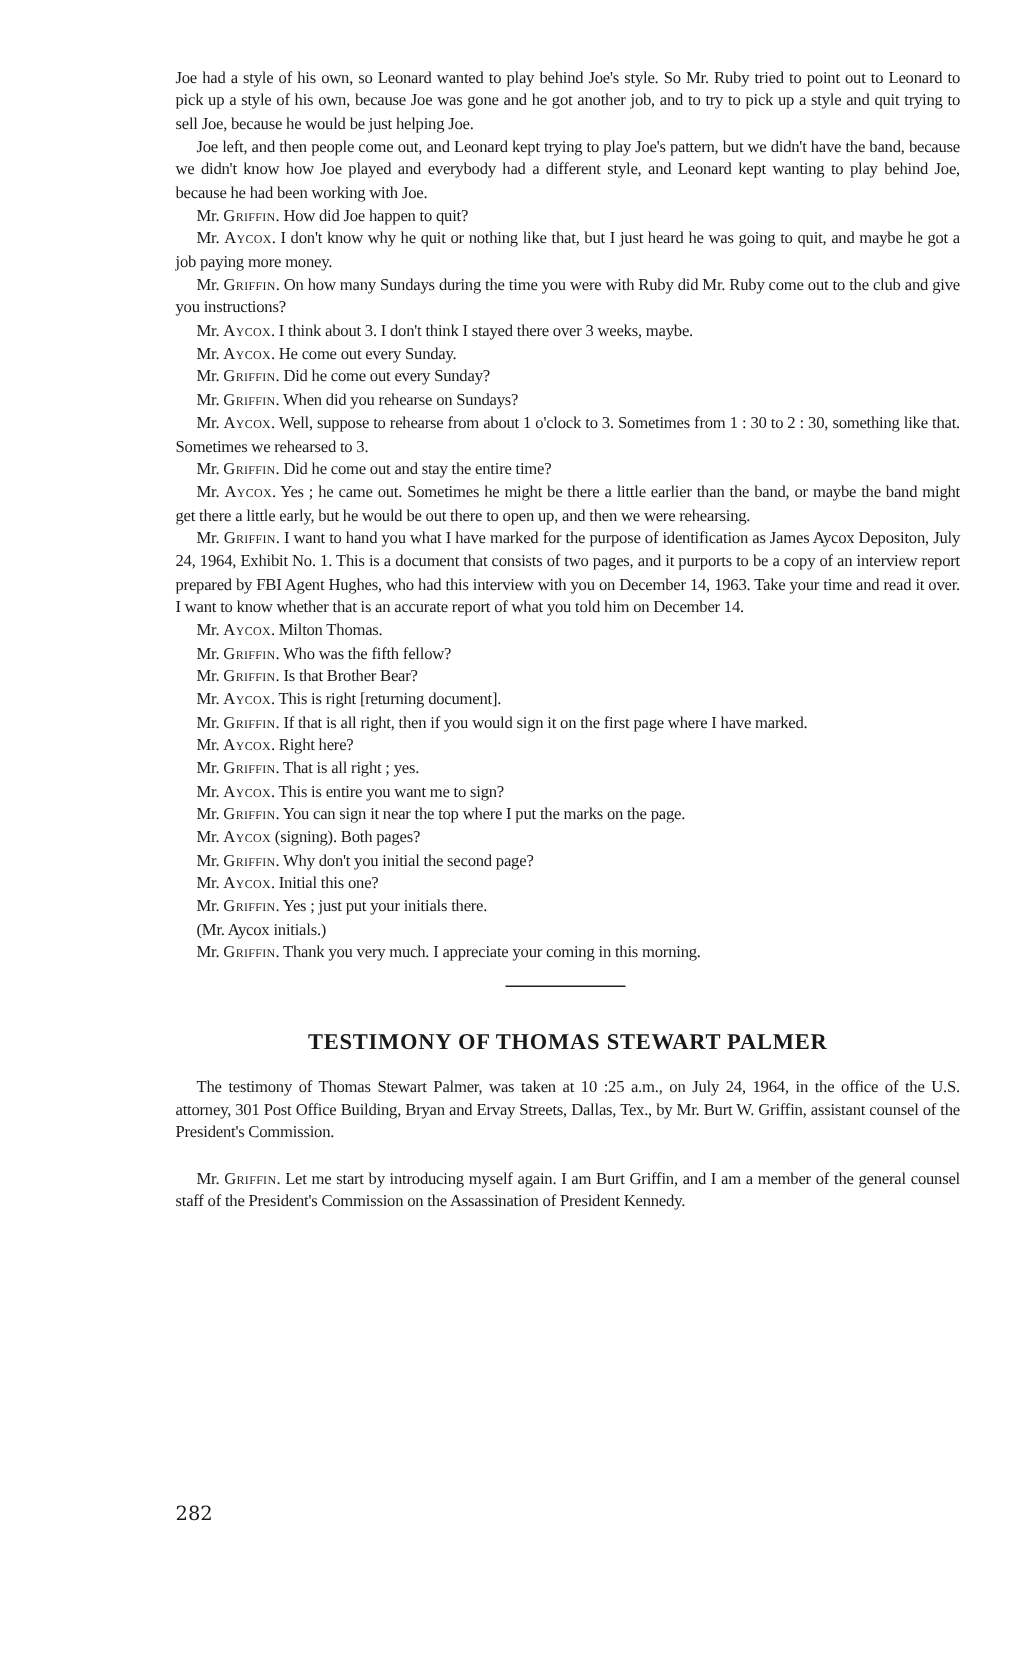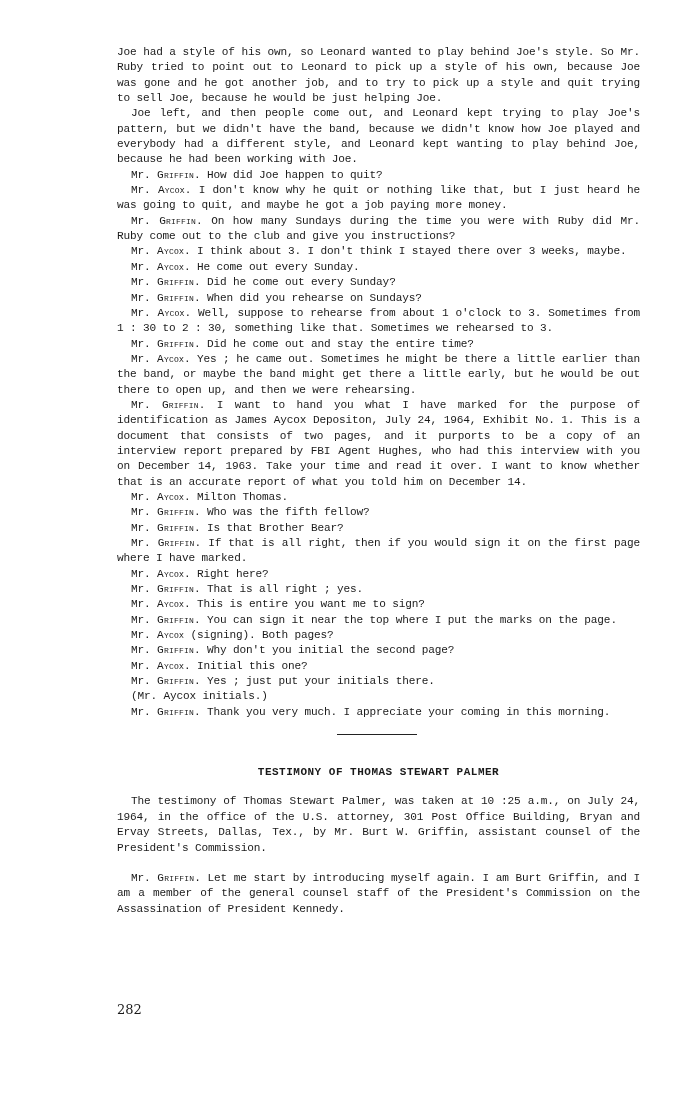--- a/index.html
+++ b/index.html
@@ -1,32 +1,32 @@
 <!DOCTYPE html>
 <html><head>
 <meta charset="utf-8">
 <style>
   html, body { margin: 0; padding: 0; background: #ffffff; }
   body { width: 684px; height: 1104px; position: relative; overflow: hidden; }
   .page {
     position: absolute; left: 117px; top: 45px; width: 523px;
-    font-family: Liberation Mono, monospace;
+    font-family: Liberation Serif, serif;
     font-size: 11.1px; line-height: 15.35px; color: #1a1a1a;
     letter-spacing: -0.15px;
   }
   .p { margin: 0; text-align: justify; text-indent: 14px; }
   .p.noindent { text-indent: 0; }
   .sc { font-variant: small-caps; letter-spacing: 0.2px; margin-top: 48px; }
   .divider {
     width: 80px; height: 0; border-top: 1.4px solid #222; margin: 14px auto 0 auto;
     position: relative; left: -2px;
   }
   .heading {
     text-align: center; font-weight: bold; margin: 30px 0 0 0;
-    letter-spacing: 0.5px; font-size: 11px;
+    letter-spacing: 0.5px; font-size: 15px;
   }
   .intro { margin-top: 14px; }
   .gap { margin-top: 15px; }
   .pagenum { position: absolute; left: 117px; top: 1002px;
     font-family: "DejaVu Serif", "Liberation Serif", serif; font-size: 13px; color:#1a1a1a; }
 </style>
 </head>
 <body>
 
 <div class="page">
@@ -40,20 +40,21 @@
       <p class="p"><span>Mr. </span><span class="sc">Aycox</span><span>. He come out every Sunday.</span></p>
       <p class="p"><span>Mr. </span><span class="sc">Griffin</span><span>. Did he come out every Sunday?</span></p>
       <p class="p"><span>Mr. </span><span class="sc">Griffin</span><span>. When did you rehearse on Sundays?</span></p>
       <p class="p"><span>Mr. </span><span class="sc">Aycox</span><span>. Well, suppose to rehearse from about 1 o'clock to 3. Sometimes from 1 : 30 to 2 : 30, something like that. Sometimes we rehearsed to 3.</span></p>
       <p class="p"><span>Mr. </span><span class="sc">Griffin</span><span>. Did he come out and stay the entire time?</span></p>
       <p class="p"><span>Mr. </span><span class="sc">Aycox</span><span>. Yes ; he came out. Sometimes he might be there a little earlier than the band, or maybe the band might get there a little early, but he would be out there to open up, and then we were rehearsing.</span></p>
       <p class="p"><span>Mr. </span><span class="sc">Griffin</span><span>. I want to hand you what I have marked for the purpose of identification as James Aycox Depositon, July 24, 1964, Exhibit No. 1. This is a document that consists of two pages, and it purports to be a copy of an interview report prepared by FBI Agent Hughes, who had this interview with you on December 14, 1963. Take your time and read it over. I want to know whether that is an accurate report of what you told him on December 14.</span></p>
       <p class="p"><span>Mr. </span><span class="sc">Aycox</span><span>. Milton Thomas.</span></p>
       <p class="p"><span>Mr. </span><span class="sc">Griffin</span><span>. Who was the fifth fellow?</span></p>
       <p class="p"><span>Mr. </span><span class="sc">Griffin</span><span>. Is that Brother Bear?</span></p>
+      <p class="p"><span>Mr. </span><span class="sc">Aycox</span><span>. This is right [returning document].</span></p>
       <p class="p"><span>Mr. </span><span class="sc">Griffin</span><span>. If that is all right, then if you would sign it on the first page where I have marked.</span></p>
       <p class="p"><span>Mr. </span><span class="sc">Aycox</span><span>. Right here?</span></p>
       <p class="p"><span>Mr. </span><span class="sc">Griffin</span><span>. That is all right ; yes.</span></p>
       <p class="p"><span>Mr. </span><span class="sc">Aycox</span><span>. This is entire you want me to sign?</span></p>
       <p class="p"><span>Mr. </span><span class="sc">Griffin</span><span>. You can sign it near the top where I put the marks on the page.</span></p>
       <p class="p"><span>Mr. </span><span class="sc">Aycox</span><span> (signing). Both pages?</span></p>
       <p class="p"><span>Mr. </span><span class="sc">Griffin</span><span>. Why don't you initial the second page?</span></p>
       <p class="p"><span>Mr. </span><span class="sc">Aycox</span><span>. Initial this one?</span></p>
       <p class="p"><span>Mr. </span><span class="sc">Griffin</span><span>. Yes ; just put your initials there.</span></p>
       <p class="p"><span></span><span class="sc"></span><span>(Mr. Aycox initials.)</span></p>

